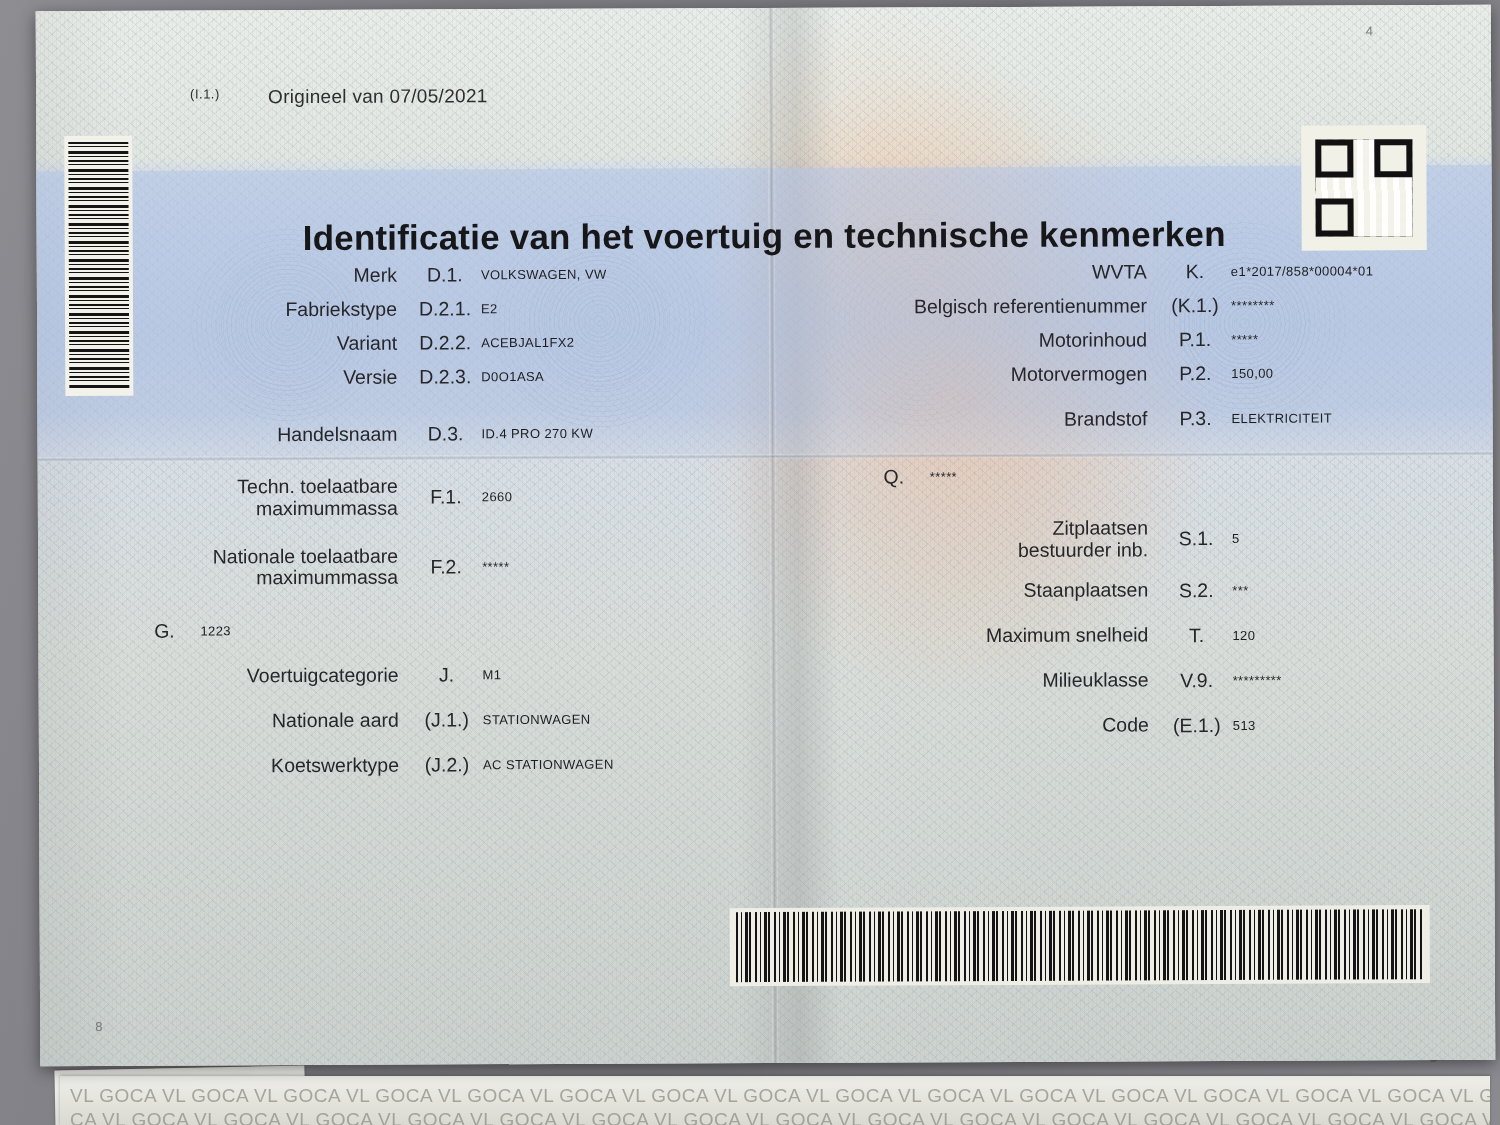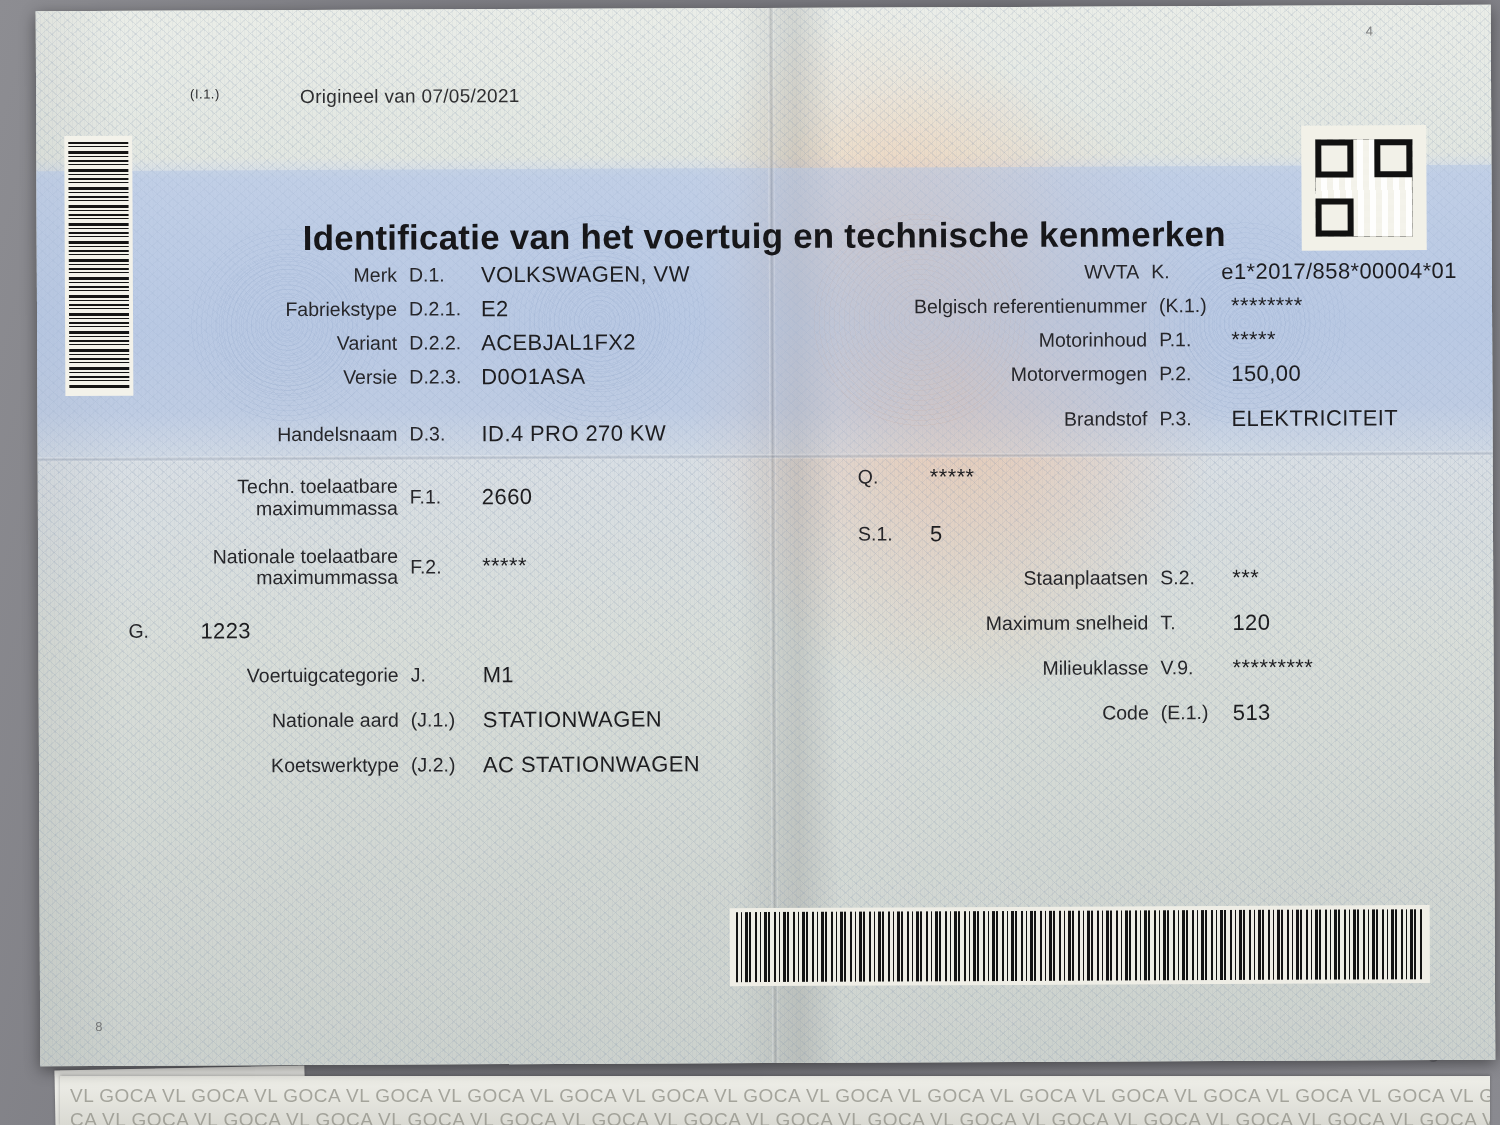--- a/index.html
+++ b/index.html
@@ -201,21 +201,21 @@
   #qr .c2 { right: 0; top: 0; }
   #qr .c3 { left: 0; bottom: 0; }
 
   
   #hdr-code {
     position: absolute; left: 128px; top: 76px;
     font-size: 13px; color: #2e2e30; letter-spacing: .5px; margin-left: 26px;
   }
   #hdr-origin {
     position: absolute; left: 232px; top: 76px;
-    font-size: 19px; color: #2e2e30; letter-spacing: .3px; margin-left: 32px;
+    font-size: 19px; color: #2e2e30; letter-spacing: .3px;
   }
   #title {
     position: absolute;
     left: 0; right: 0; top: 185px;
     text-align: center;
     font-size: 35px;
     font-weight: bold;
     color: #17171a;
     letter-spacing: .2px;
   }
@@ -234,24 +234,24 @@
   .row .label {
     font-size: 19.5px;
     color: #26262a;
     text-align: right;
     line-height: 1.12;
     white-space: pre-line;
   }
   .row .code {
     font-size: 19.5px;
     color: #26262a;
-    text-align: left;
+    text-align: center;
   }
   .row .value {
-    font-size: 22px;
+    font-size: 13px;
     color: #1d1d20;
     letter-spacing: .4px;
   }
   
   #col-left .label { width: 270px; padding-right: 12px; }
   #col-left .code  { width: 72px; }
   
   #col-right .label { width: 290px; padding-right: 12px; }
   #col-right .code  { width: 72px; }
   .gap-sm { margin-top: 14px; }
@@ -424,20 +424,22 @@
         <div class="row gap-sm">
           <div class="label">Brandstof</div>
           <div class="code">P.3.</div>
           <div class="value">ELEKTRICITEIT</div>
         </div>
         <div class="row gap-md">
           <div class="code">Q.</div>
           <div class="value masked">*****</div>
         </div>
         <div class="row gap-md">
+          <div class="label">Zitplaatsen
+bestuurder inb.</div>
           <div class="code">S.1.</div>
           <div class="value">5</div>
         </div>
         <div class="row gap-sm">
           <div class="label">Staanplaatsen</div>
           <div class="code">S.2.</div>
           <div class="value masked">***</div>
         </div>
         <div class="row gap-sm">
           <div class="label">Maximum snelheid</div>

